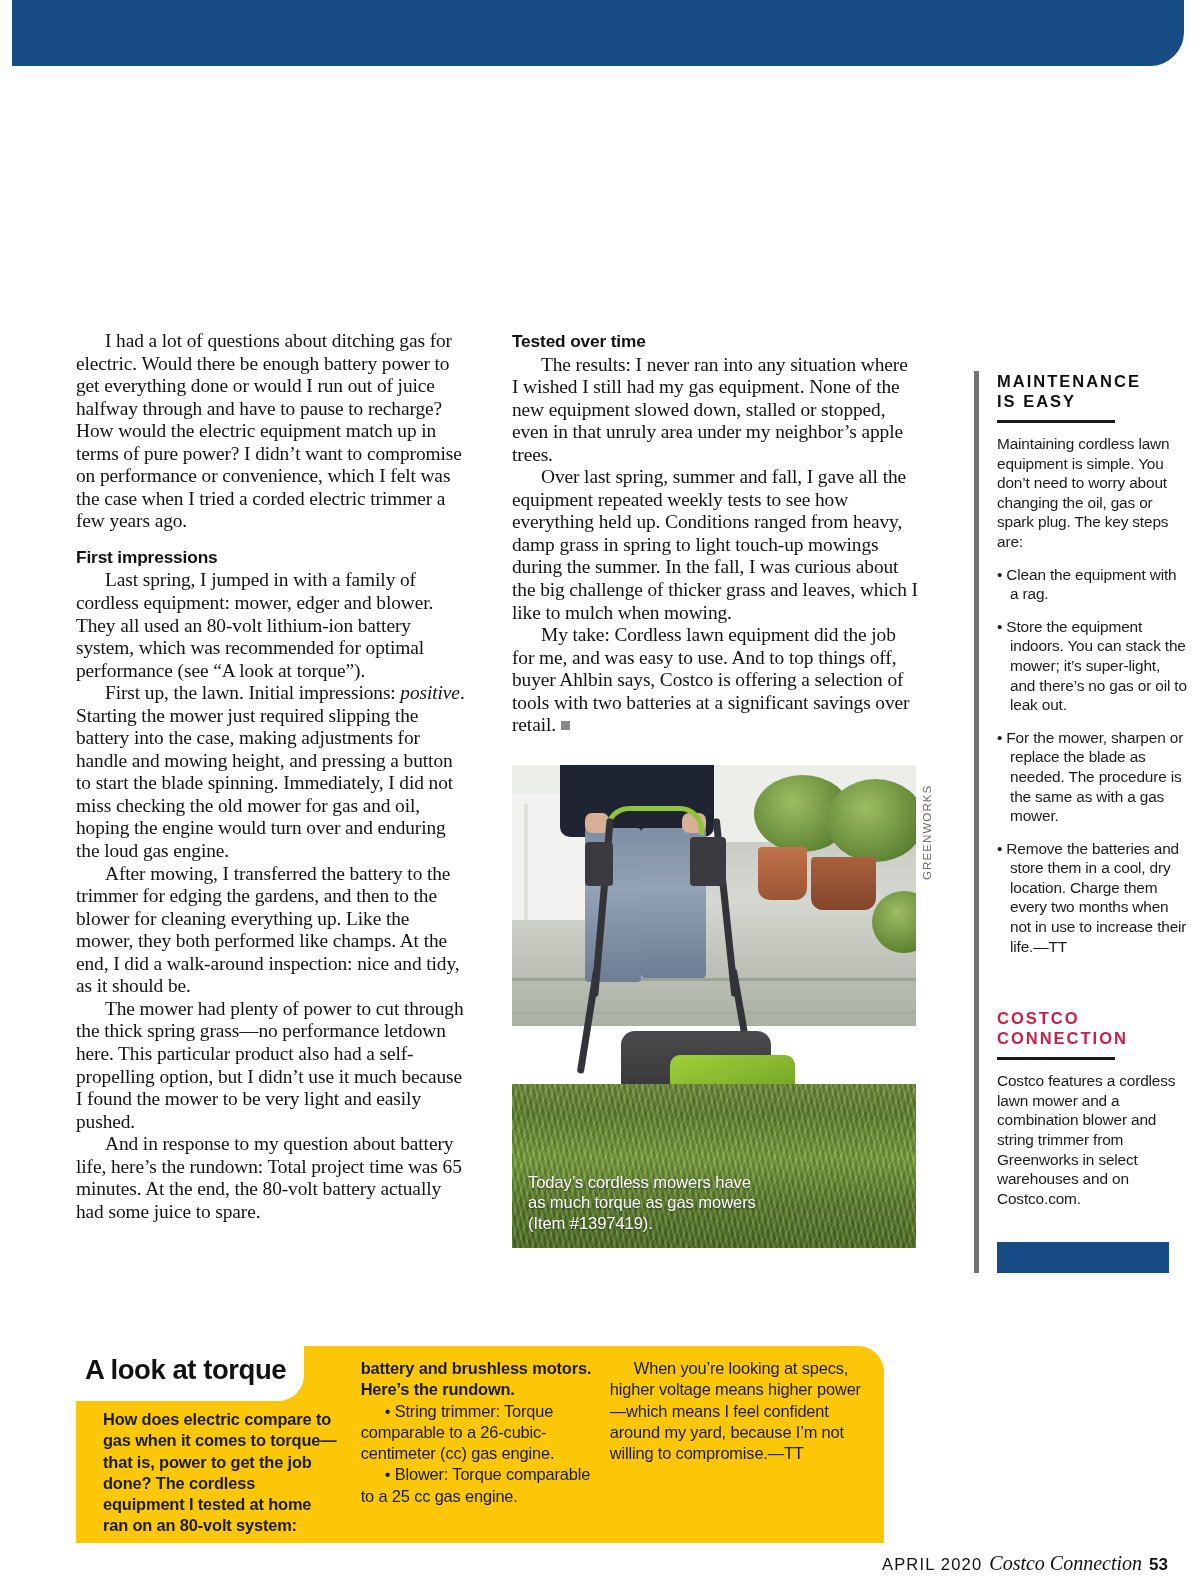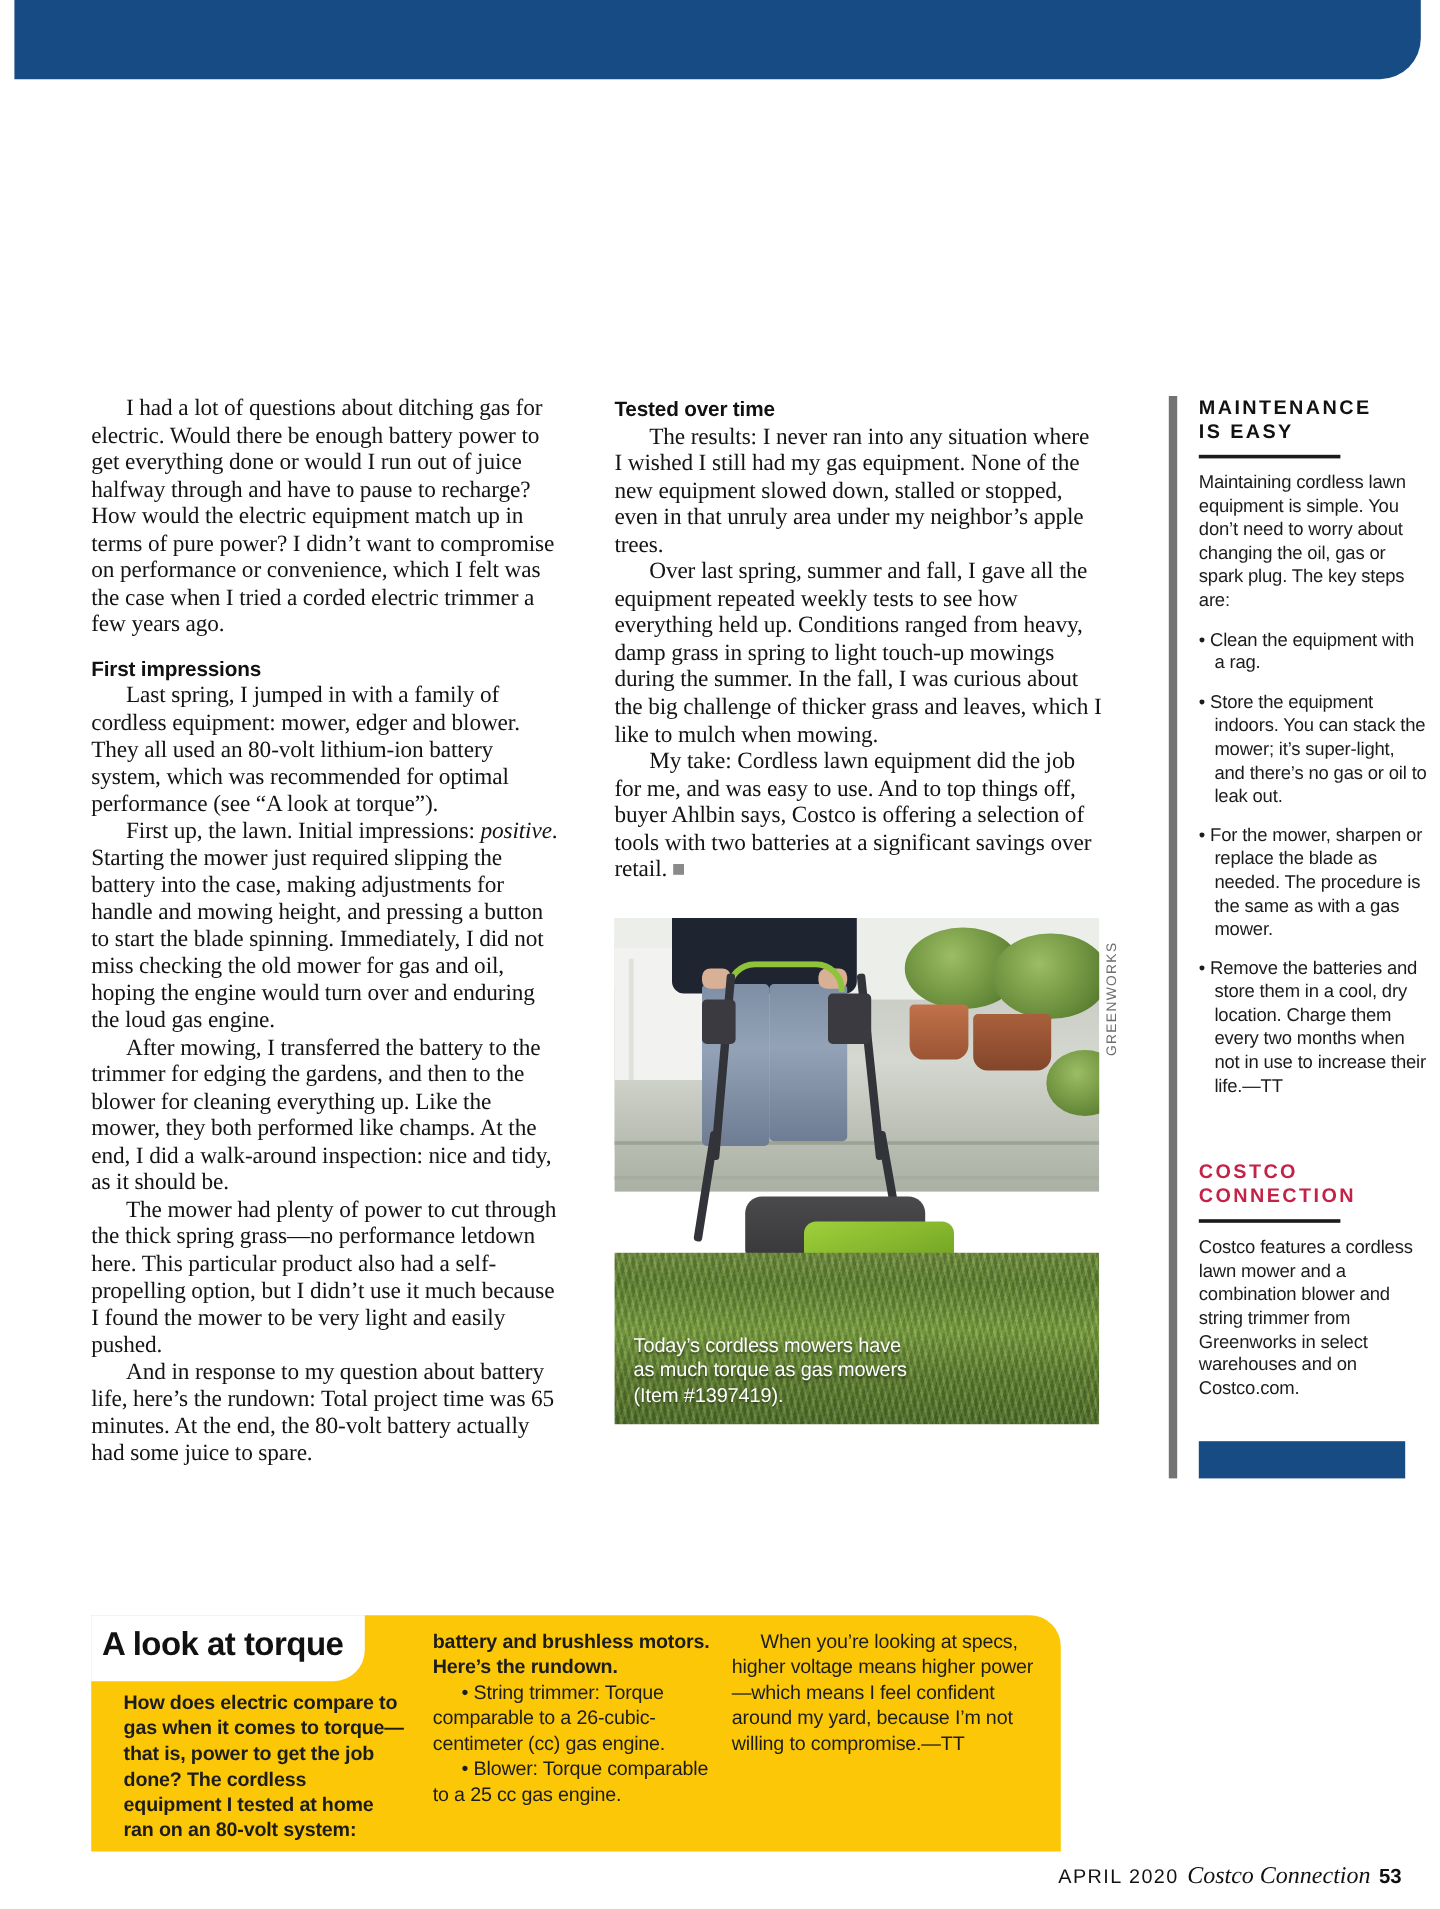--- a/index.html
+++ b/index.html
@@ -45,23 +45,24 @@
   }
   .subhead:first-child{margin-top:0;}
   .endmark{
     display:inline-block;width:9px;height:9px;background:#8a8a8a;
     margin-left:5px;vertical-align:1px;
   }
   em{}
 
   
   .side{
-    border-left:7px solid #737373;
+    border-left:5px solid #737373;
     padding-left:18px;
     box-sizing:content-box;
+    margin-top:41px;
   }
   .side-head{
     font-family:"Liberation Sans", sans-serif;
     font-weight:bold;
     font-size:16.5px;
     letter-spacing:2.0px;
     line-height:20px;
     color:#111;
     margin:0 0 9px 0;
   }
@@ -79,21 +80,21 @@
   .side-body p{margin:0 0 13px 0;}
   .side-body p:last-child{margin-bottom:0;}
   .side-body .bullet{padding-left:13px;text-indent:-13px;}
   .side-gap{height:52px;}
   .side-bluebar{
     margin-top:34px;width:172px;height:31px;background:#174b84;
   }
 
   
   .photo{
-    position:absolute;left:500px;top:765px;width:404px;height:422px;
+    position:absolute;left:500px;top:765px;width:404px;height:483px;
     overflow:hidden;
   }
   .photo-canvas{position:absolute;inset:0;}
   .ph-sky{position:absolute;left:0;top:0;width:100%;height:46%;
     background:linear-gradient(#d8dbd3,#ccd0c6);}
   .ph-deck{position:absolute;left:0;top:14%;width:100%;height:40%;
     background:linear-gradient(180deg,#c9ccc4 0%,#d5d8d0 35%,#bcc0b6 70%,#aab0a3 100%);}
   .ph-deckline{position:absolute;left:0;width:100%;height:3px;background:#9ba395;}
   .ph-grass{position:absolute;left:0;bottom:0;width:100%;height:55%;
     background:linear-gradient(180deg,#6f8c3c 0%,#5f8231 18%,#7ba03f 45%,#5d7c2e 72%,#4e6c27 100%);}

